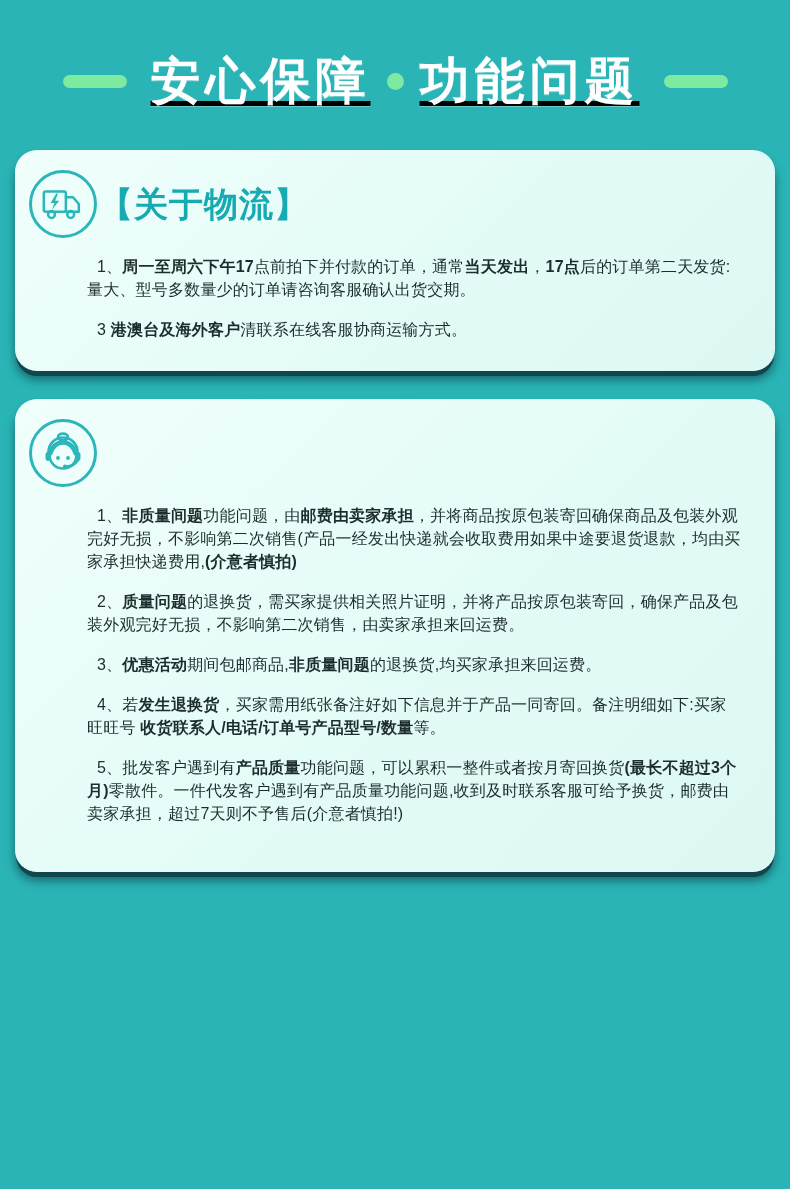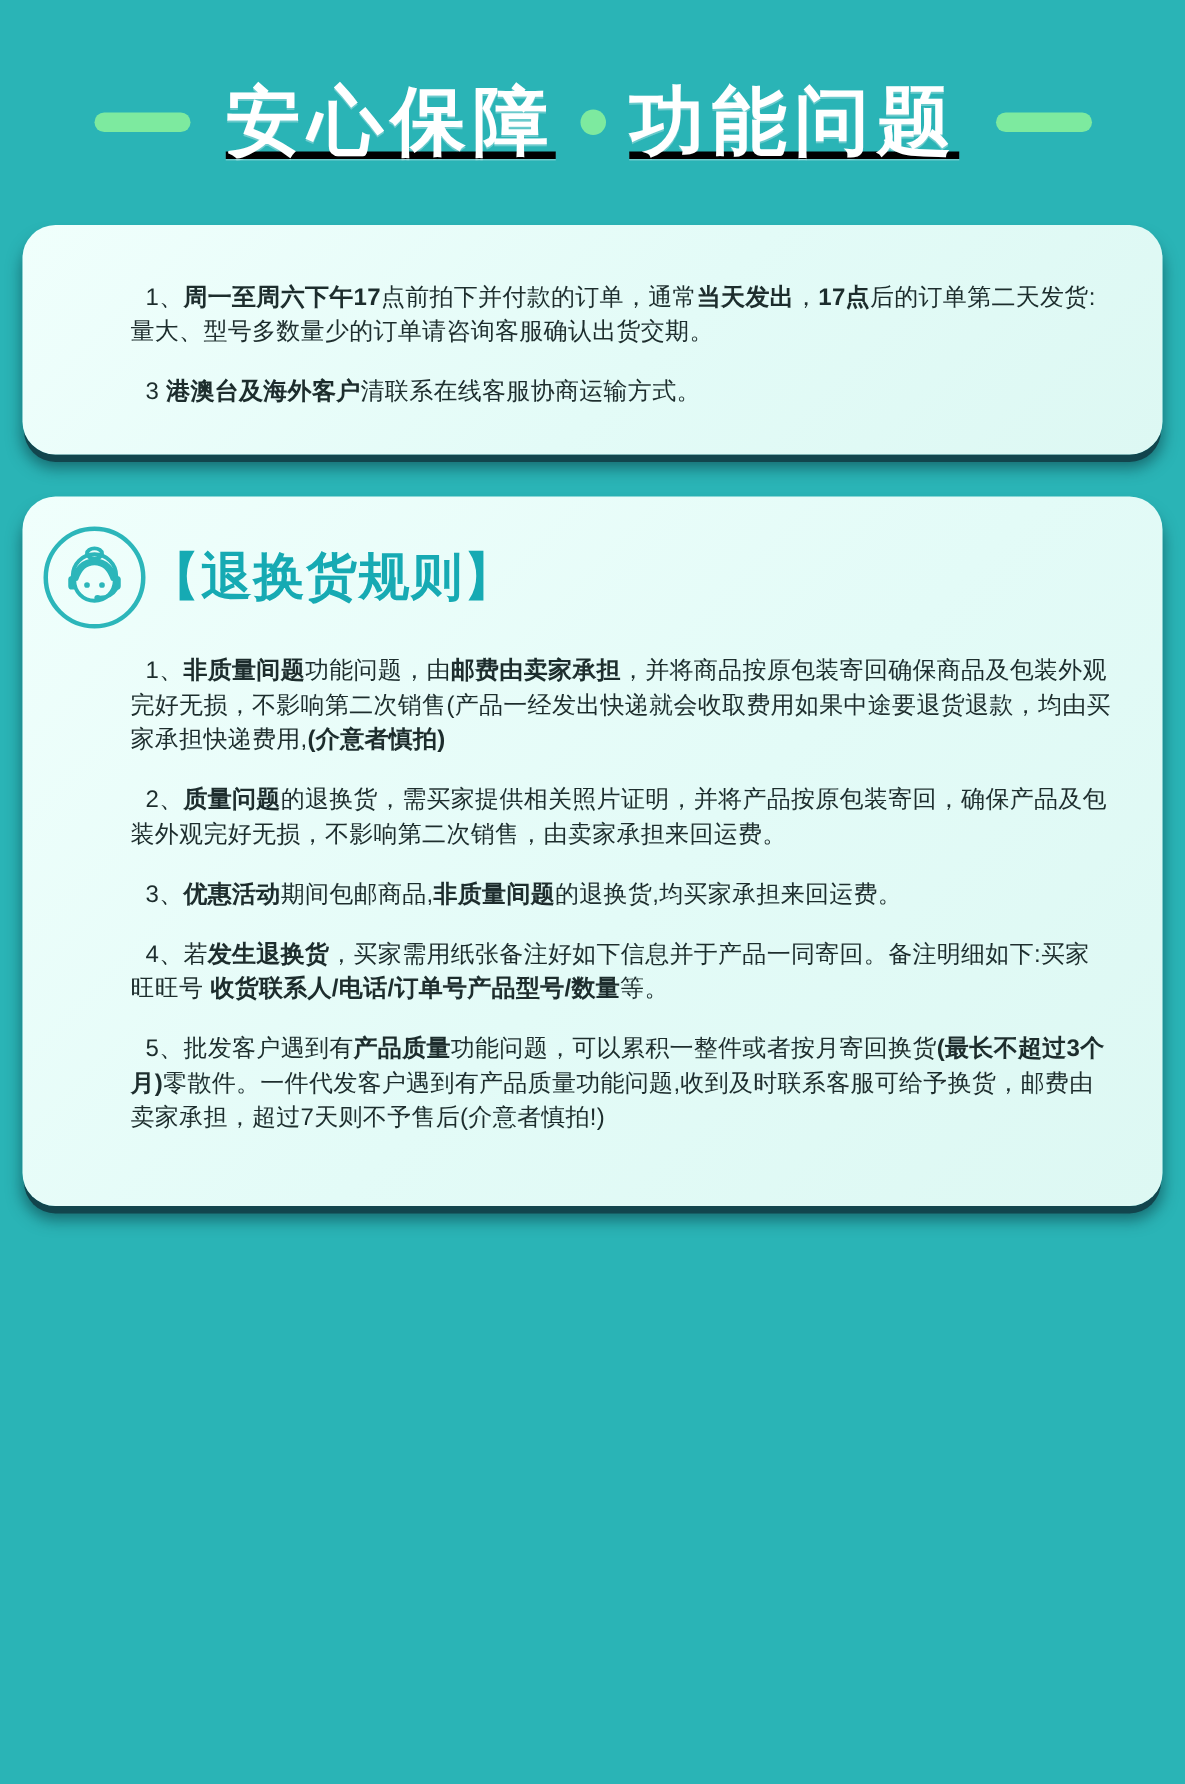--- a/index.html
+++ b/index.html
@@ -90,41 +90,52 @@
     <span class="dash"></span>
     <h1 class="title">
       <span>安心保障</span>
       <span class="dot"></span>
       <span>功能问题</span>
     </h1>
     <span class="dash"></span>
   </div>
 
   <section class="card">
+    <div class="card-head">
+      <span class="icon-circle">
+        <svg width="46" height="46" viewBox="0 0 48 48" aria-hidden="true">
+          <rect class="stroke" x="4" y="11" width="23" height="21" rx="2"></rect>
+          <path class="stroke" d="M27 17 h7.5 l6 7 v8 h-13.5"></path>
+          <polygon class="fill" points="17,13 11,23 15,23 12.5,30 20,20.5 15.8,20.5 18.8,13"></polygon>
+          <circle class="stroke" cx="12" cy="35" r="3.6"></circle>
+          <circle class="stroke" cx="32" cy="35" r="3.6"></circle>
+        </svg>
+      </span>
+      <h2 class="card-heading">【关于物流】</h2>
+    </div>
     <p class="para"><span>1、</span><span class="b">周一至周六下午17</span><span>点前拍下并付款的订单，通常</span><span class="b">当天发出</span><span>，</span><span class="b">17点</span><span>后的订单第二天发货:量大、型号多数量少的订单请咨询客服确认出货交期。</span></p>
     <p class="para"><span>3 </span><span class="b">港澳台及海外客户</span><span>清联系在线客服协商运输方式。</span></p>
   </section>
 
   <section class="card">
     <div class="card-head">
       <span class="icon-circle">
         <svg width="48" height="48" viewBox="0 0 48 48" aria-hidden="true">
           <ellipse class="stroke" cx="24" cy="8" rx="5" ry="3.4"></ellipse>
           <circle class="stroke" cx="24" cy="26" r="13.5"></circle>
           <path class="stroke" d="M12 25 q3.5 -10.5 12 -10.5 q8.5 0 12 10.5"></path>
           <circle class="fill" cx="19" cy="29" r="1.9"></circle>
           <circle class="fill" cx="29" cy="29" r="1.9"></circle>
           <path class="stroke" d="M9.5 23 a14.5 14.5 0 0 1 29 0"></path>
           <rect class="fill" x="6.5" y="23" width="5" height="9" rx="2.4"></rect>
           <rect class="fill" x="36.5" y="23" width="5" height="9" rx="2.4"></rect>
           <path class="stroke" d="M39 31 q-4.5 7 -12.5 6.5"></path>
           <circle class="fill" cx="26" cy="37.7" r="2.1"></circle>
         </svg>
       </span>
-      <h2 class="card-heading">【退换货规则】</h2>
     </div>
     <p class="para"><span>1、</span><span class="b">非质量间题</span><span>功能问题，由</span><span class="b">邮费由卖家承担</span><span>，并将商品按原包装寄回确保商品及包装外观完好无损，不影响第二次销售(产品一经发出快递就会收取费用如果中途要退货退款，均由买家承担快递费用,</span><span class="b">(介意者慎拍)</span></p>
     <p class="para"><span>2、</span><span class="b">质量问题</span><span>的退换货，需买家提供相关照片证明，并将产品按原包装寄回，确保产品及包装外观完好无损，不影响第二次销售，由卖家承担来回运费。</span></p>
     <p class="para"><span>3、</span><span class="b">优惠活动</span><span>期间包邮商品,</span><span class="b">非质量间题</span><span>的退换货,均买家承担来回运费。</span></p>
     <p class="para"><span>4、若</span><span class="b">发生退换货</span><span>，买家需用纸张备注好如下信息并于产品一同寄回。备注明细如下:买家旺旺号 </span><span class="b">收货联系人/电话/订单号产品型号/数量</span><span>等。</span></p>
     <p class="para"><span>5、批发客户遇到有</span><span class="b">产品质量</span><span>功能问题，可以累积一整件或者按月寄回换货</span><span class="b">(最长不超过3个月)</span><span>零散件。一件代发客户遇到有产品质量功能问题,收到及时联系客服可给予换货，邮费由卖家承担，超过7天则不予售后(介意者慎拍!)</span></p>
     <p class="para"></p>
   </section>
 
 </div>

